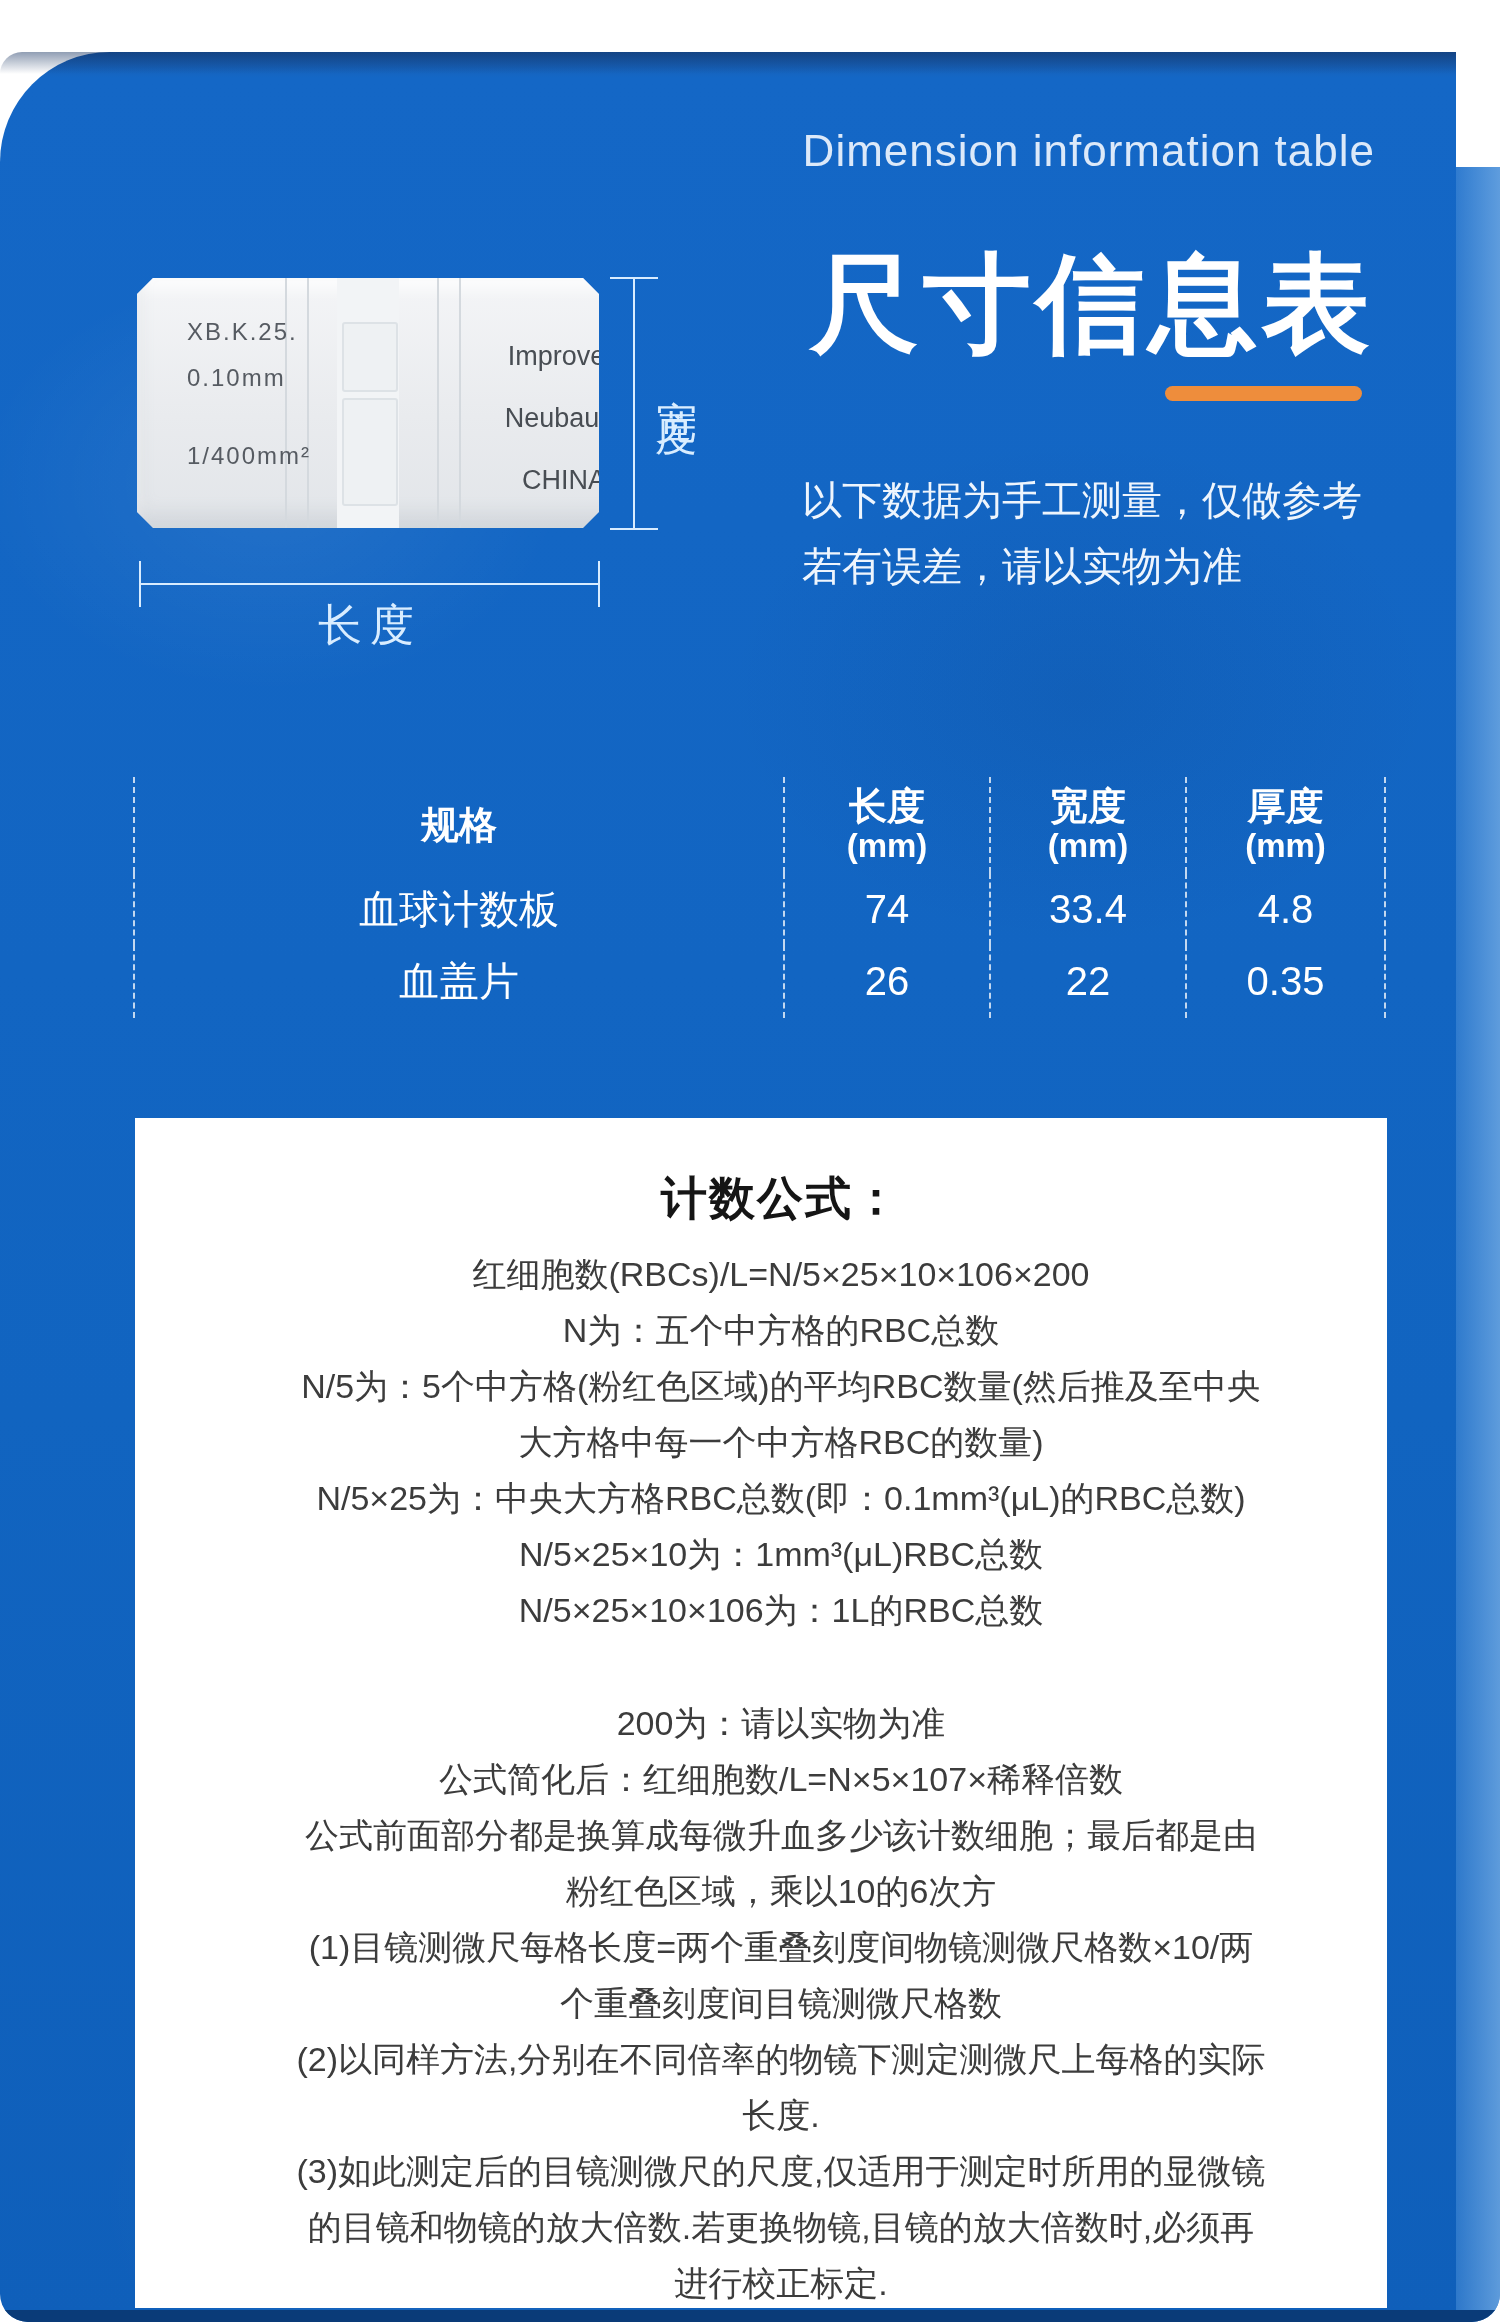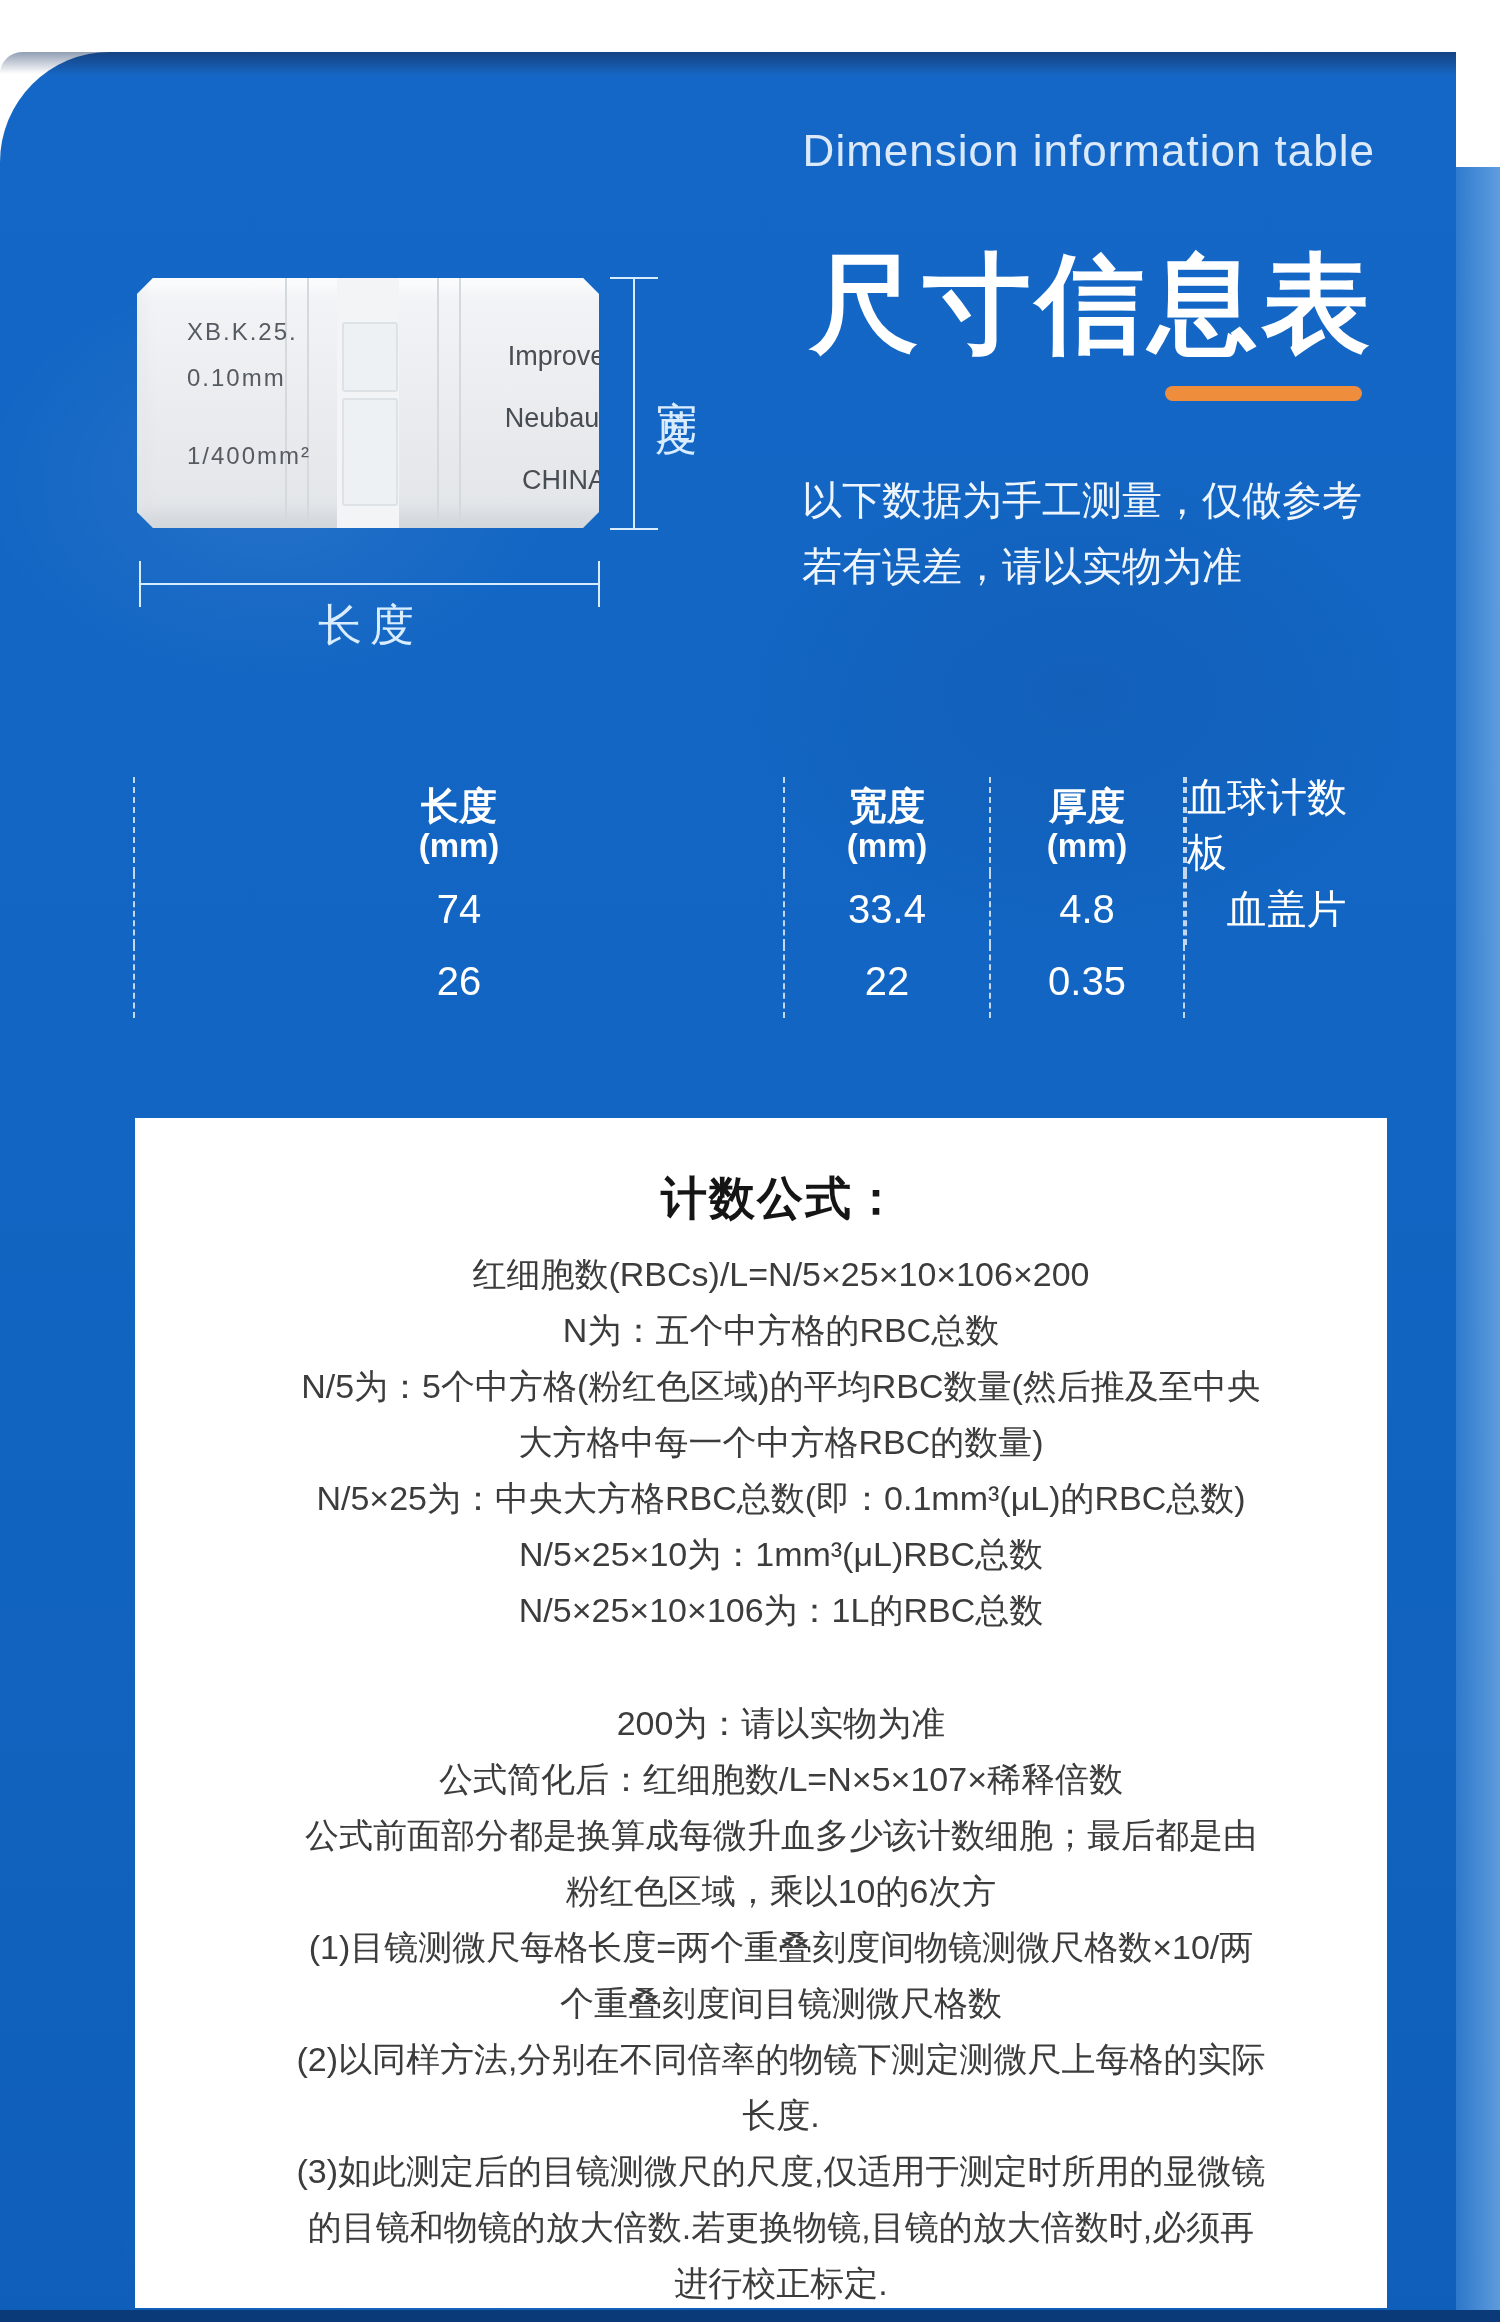--- a/index.html
+++ b/index.html
@@ -1,17 +1,17 @@
 <!DOCTYPE html>
 <html><head>
 <meta charset="utf-8">
 <style>
   html,body{margin:0;padding:0;background:#ffffff;}
   .page{position:relative;width:1500px;height:2322px;background:#ffffff;overflow:hidden;
-        font-family:"Liberation Sans","DejaVu Sans",sans-serif;}
+        font-family:"Liberation Sans","DejaVu Sans",sans-serif;border-radius:28px;}
 
   
   .blue-panel{position:absolute;left:0;top:52px;width:1500px;height:2270px;
     background:
       radial-gradient(420px 300px at 270px 430px, rgba(255,255,255,0.07), rgba(255,255,255,0) 70%),
       radial-gradient(500px 360px at 1080px 640px, rgba(8,42,96,0.10), rgba(8,42,96,0) 70%),
       radial-gradient(460px 330px at 420px 2150px, rgba(255,255,255,0.05), rgba(255,255,255,0) 70%),
       linear-gradient(180deg, #1c5aa8 0px, #1467c6 26px, #1164c0 60%, #0f5fba 100%);
     border-top-left-radius:110px;}
   .panel-top-shade{position:absolute;left:0;top:52px;width:1500px;height:22px;
@@ -112,20 +112,23 @@
   <div class="line wb-tick-bottom"></div>
   <div class="width-label">宽度</div>
 
   <div class="line lb-line"></div>
   <div class="line lb-tick-left"></div>
   <div class="line lb-tick-right"></div>
   <div class="length-label">长度</div>
 
   <div class="spec-table">
     <div class="cell">
+      <span class="th-label">规格</span>
+    </div>
+    <div class="cell">
       <span class="th-label">长度</span>
       <span class="th-unit">(mm)</span>
     </div>
     <div class="cell">
       <span class="th-label">宽度</span>
       <span class="th-unit">(mm)</span>
     </div>
     <div class="cell last">
       <span class="th-label">厚度</span>
       <span class="th-unit">(mm)</span>

